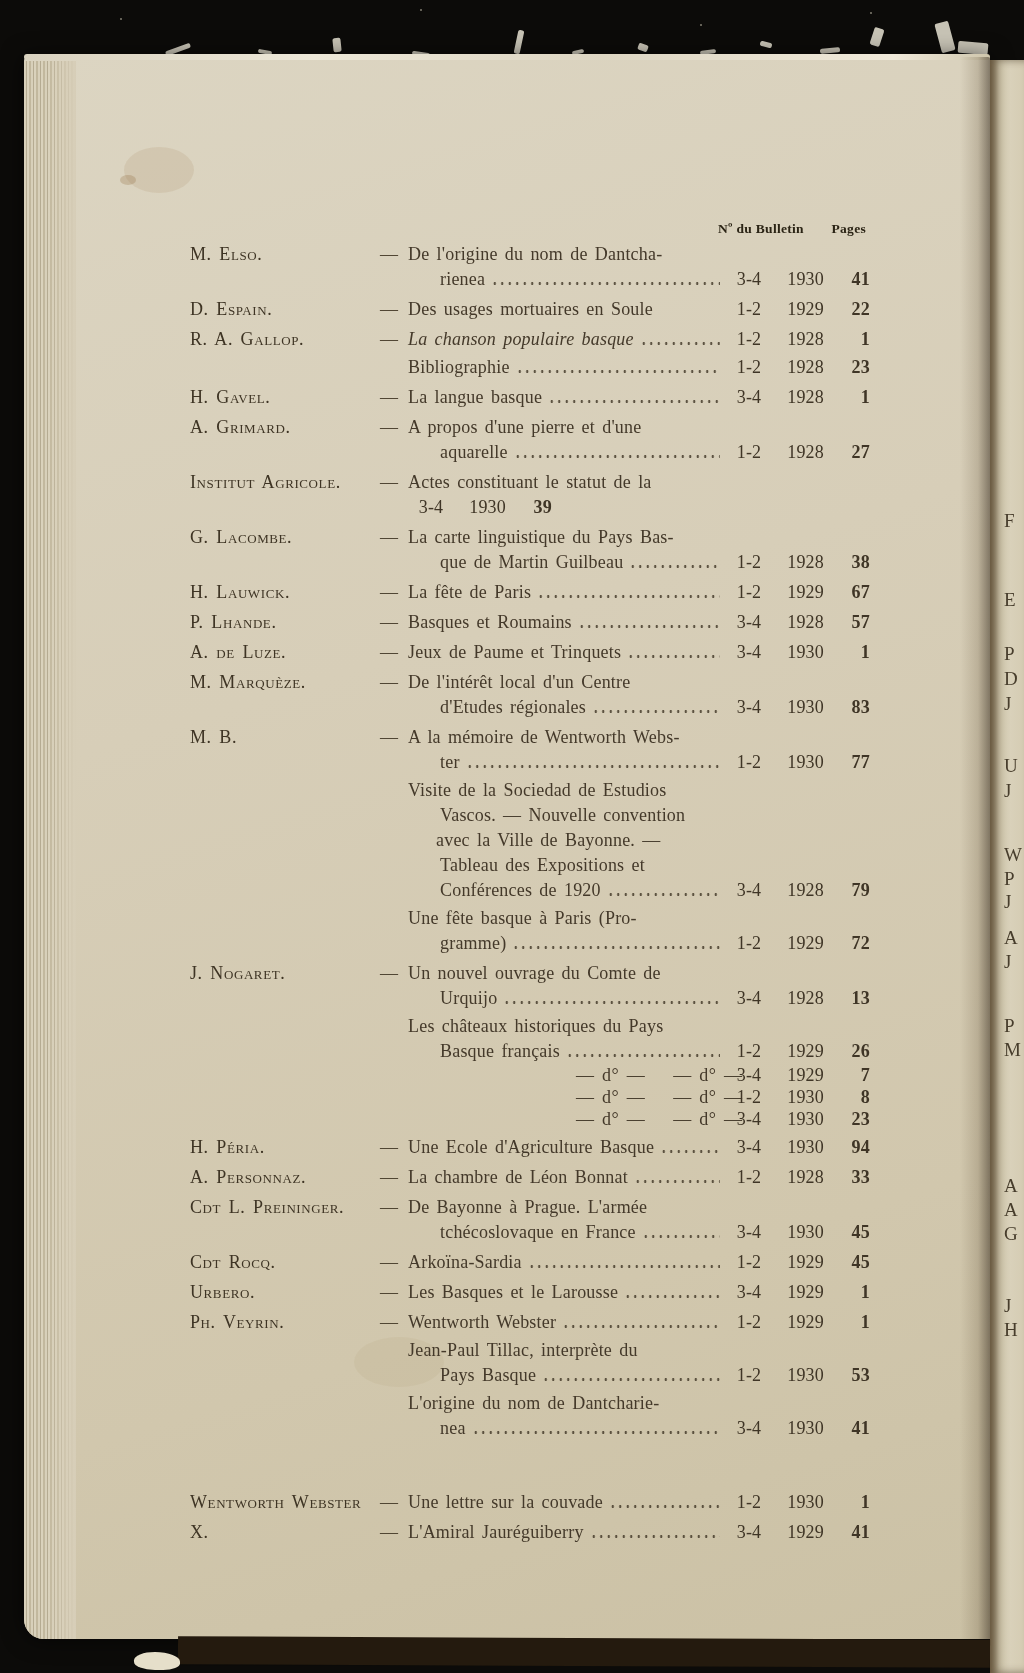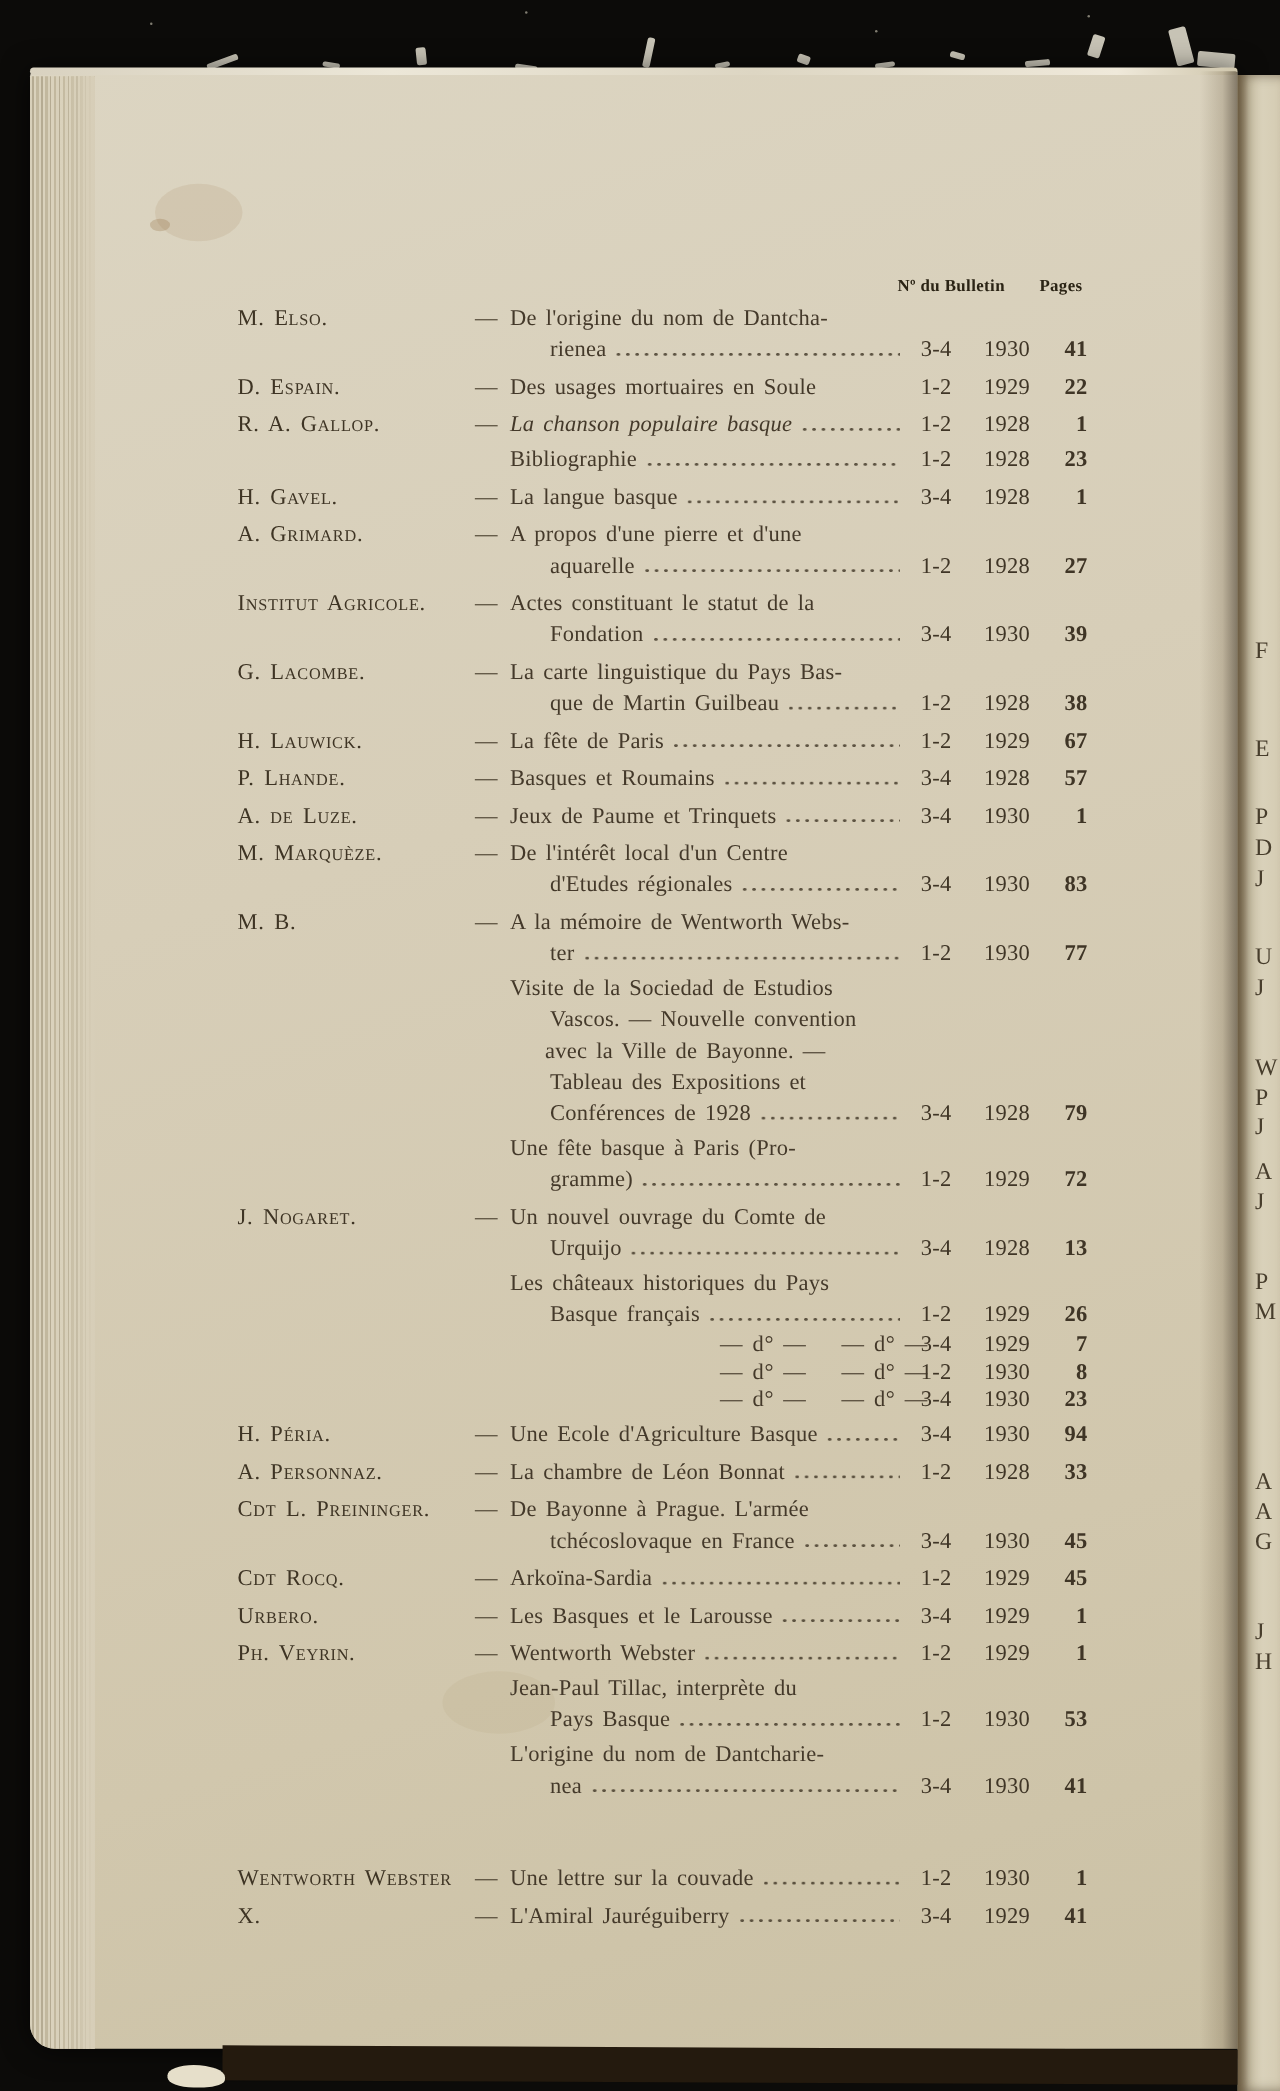--- a/index.html
+++ b/index.html
@@ -246,24 +246,20 @@
                 <div class="c-title ind0" style="display: inline-block;">Actes constituant le statut de la</div>
                 <div class="leader blank"></div>
               </div>
               <div class="c-no"></div>
               <div class="c-year"></div>
               <div class="c-page"></div>
             </div>
             <div class="line">
               <div class="c-author"></div>
               <div class="c-dash"></div>
-              <div class="c-main">
-                <div class="c-title ind1" style="display: inline-block;">Fondation</div>
-                <div class="leader"></div>
-              </div>
               <div class="c-no">3-4</div>
               <div class="c-year">1930</div>
               <div class="c-page">39</div>
             </div>
           </div>
         </div>
         <div class="entry">
           <div class="item">
             <div class="line">
               <div class="c-author">G. Lacombe.</div>
@@ -427,21 +423,21 @@
                 <div class="leader blank"></div>
               </div>
               <div class="c-no"></div>
               <div class="c-year"></div>
               <div class="c-page"></div>
             </div>
             <div class="line">
               <div class="c-author"></div>
               <div class="c-dash"></div>
               <div class="c-main">
-                <div class="c-title ind1" style="display: inline-block;">Conférences de 1928</div>
+                <div class="c-title ind1" style="display: inline-block;">Conférences de 1920</div>
                 <div class="leader"></div>
               </div>
               <div class="c-no">3-4</div>
               <div class="c-year">1928</div>
               <div class="c-page">79</div>
             </div>
           </div>
           <div class="item">
             <div class="line">
               <div class="c-author"></div>

